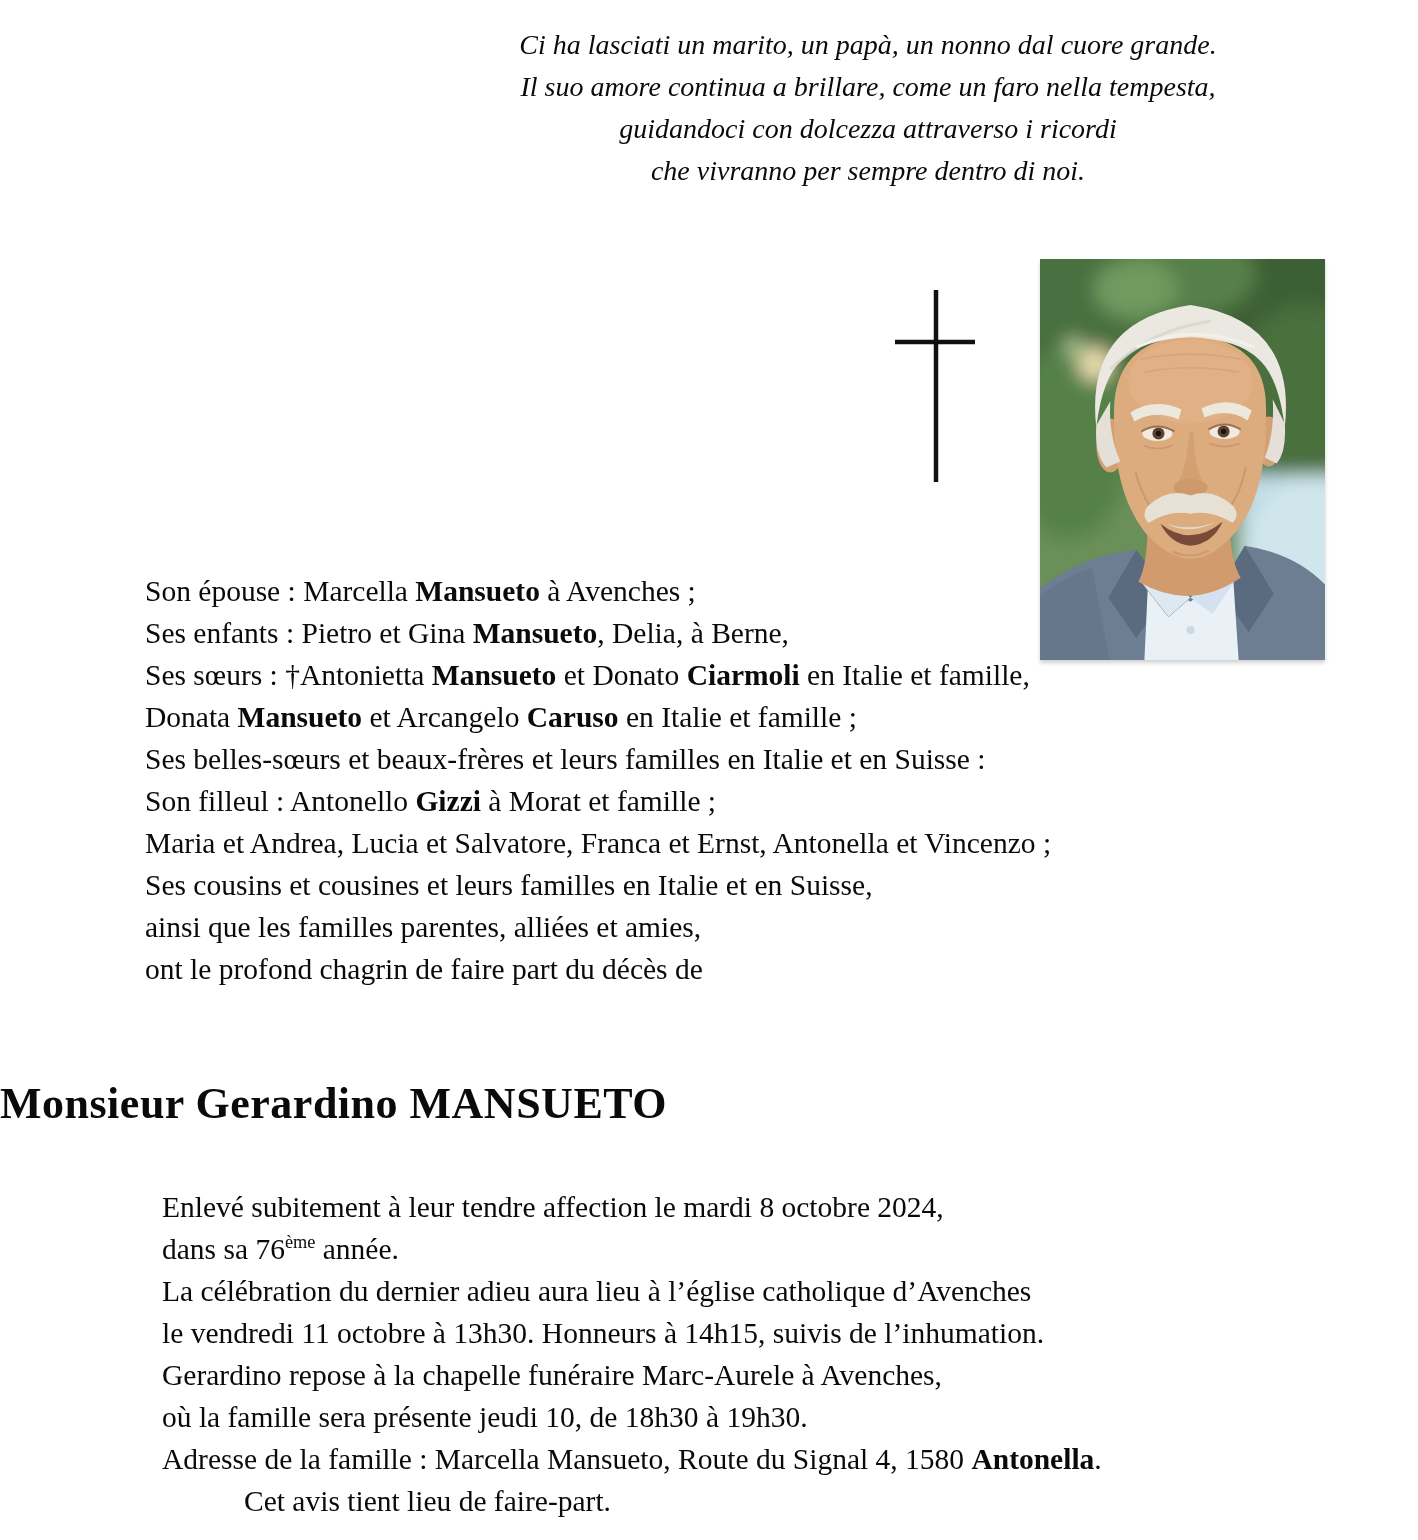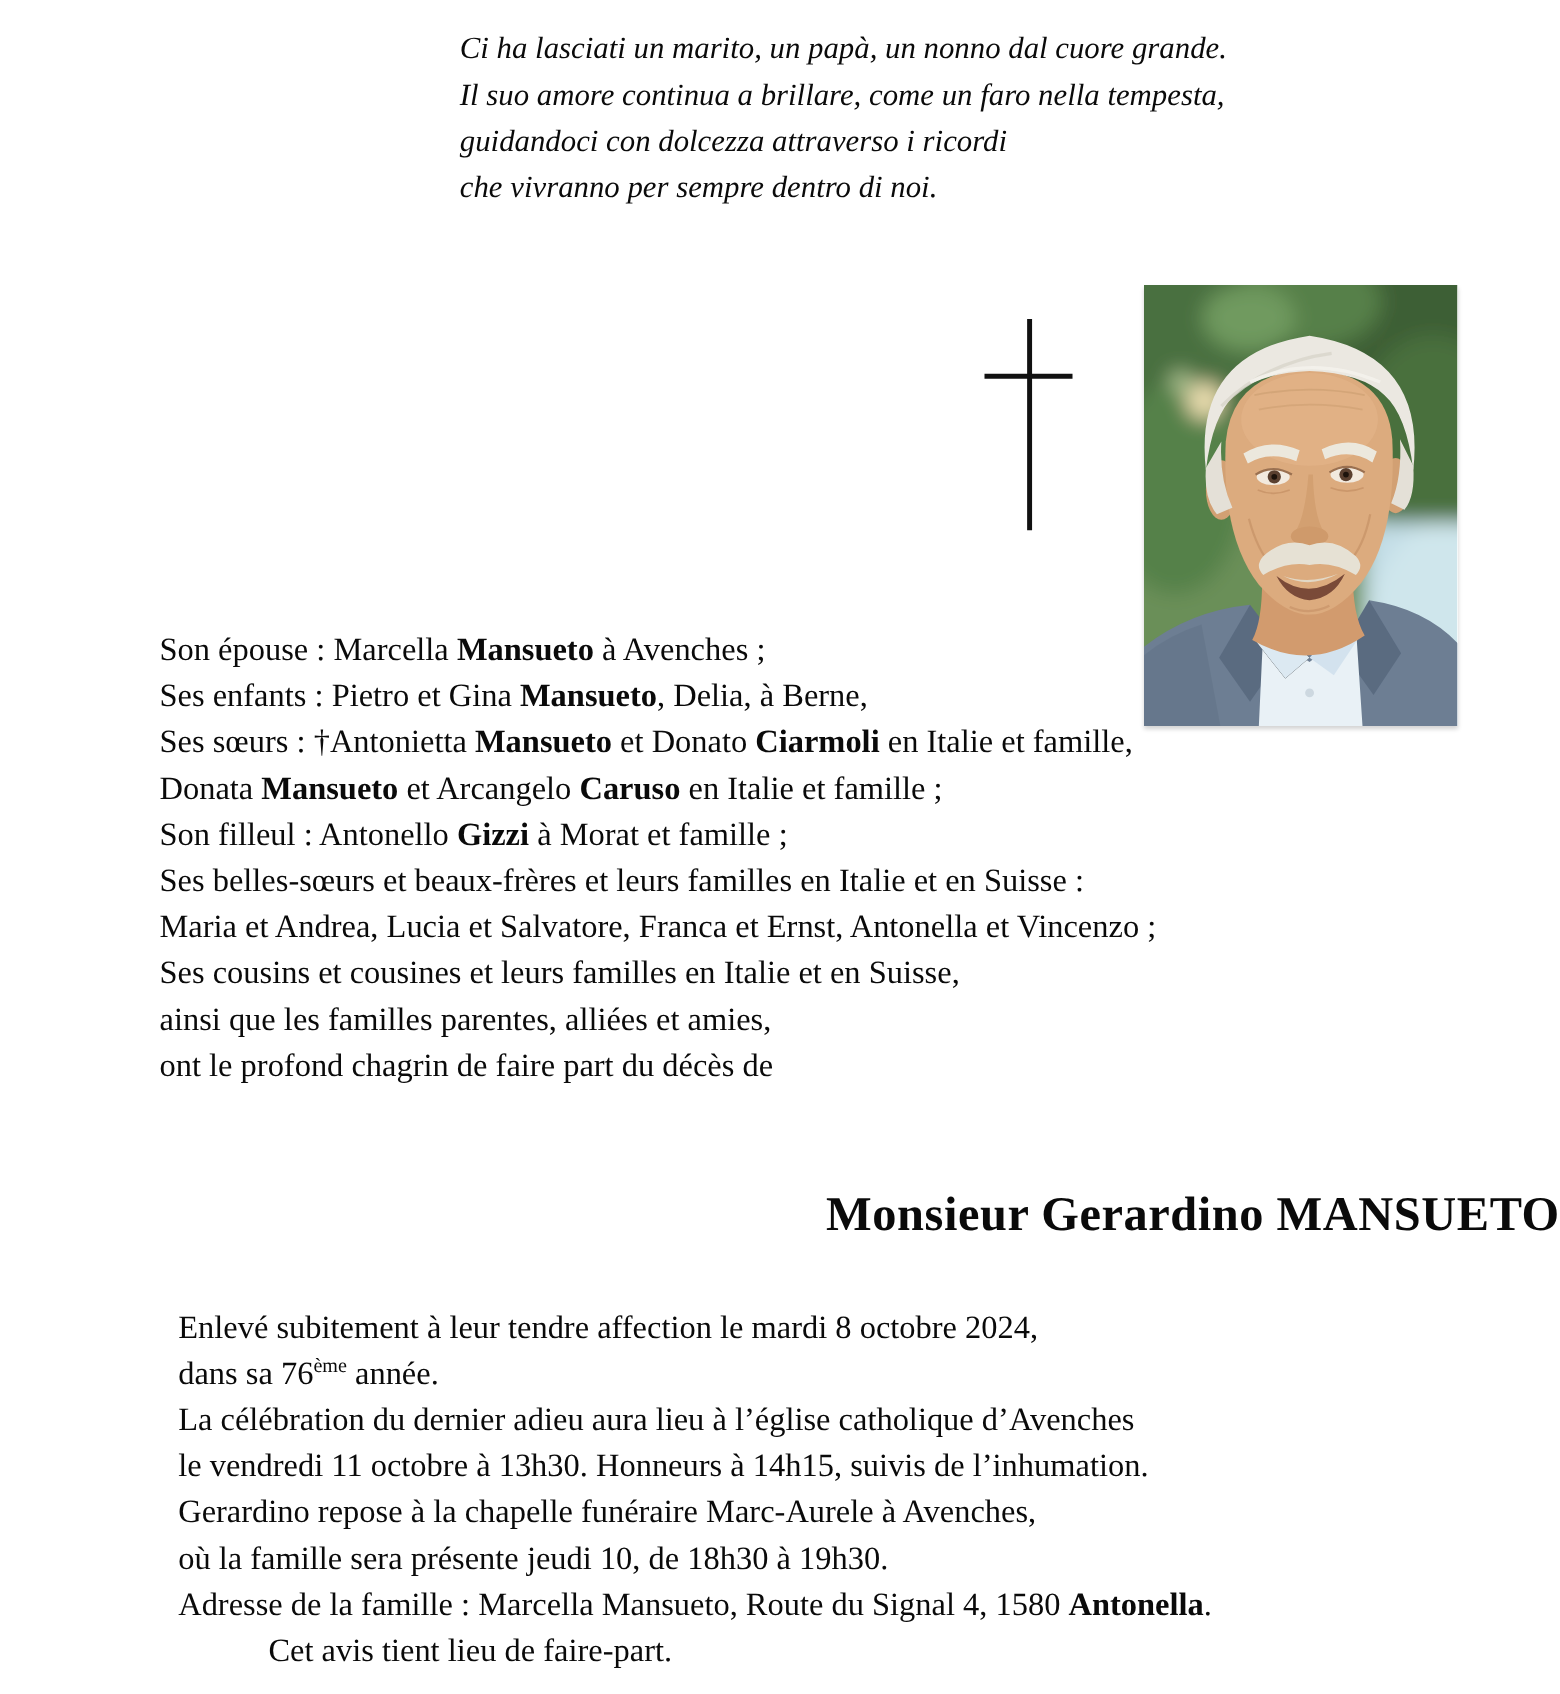--- a/index.html
+++ b/index.html
@@ -12,21 +12,21 @@
     font-family: "Liberation Serif", "DejaVu Serif", serif;
     overflow: hidden;
   }
 
   
   .quote {
     position: absolute;
     top: 24px;
     right: 100px;
     width: 900px;
-    text-align: left;
+    text-align: center;
     font-style: italic;
     font-size: 28px;
     line-height: 42px;
     color: #0a0a0a;
   }
 
   
   .cross {
     position: absolute;
     left: 891px;
@@ -56,21 +56,21 @@
     font-size: 29.5px;
     line-height: 42px;
   }
 
   
   .title {
     position: absolute;
     left: 0;
     top: 1078px;
     width: 100%;
-    text-align: right;
+    text-align: left;
     font-size: 44px;
     font-weight: 700;
     letter-spacing: 0.5px;
   }
 
   
   .details {
     position: absolute;
     left: 162px;
     top: 1186px;
@@ -181,22 +181,22 @@
 
       <path d="M132 292 Q150 300 168 291" stroke="#c08a5f" stroke-width="2" fill="none" opacity="0.5"></path>
     </svg>
   </div>
 
   <div class="family">
       <div class="line"><span>Son épouse : Marcella </span><span class="bold">Mansueto</span><span> à Avenches ;</span></div>
       <div class="line"><span>Ses enfants : Pietro et Gina </span><span class="bold">Mansueto</span><span>, Delia, à Berne,</span></div>
       <div class="line"><span>Ses sœurs : †Antonietta </span><span class="bold">Mansueto</span><span> et Donato </span><span class="bold">Ciarmoli</span><span> en Italie et famille,</span></div>
       <div class="line"><span>Donata </span><span class="bold">Mansueto</span><span> et Arcangelo </span><span class="bold">Caruso</span><span> en Italie et famille ;</span></div>
+      <div class="line"><span>Ses belles-sœurs et beaux-frères et leurs familles en Italie et en Suisse :</span></div>
       <div class="line"><span>Son filleul : Antonello </span><span class="bold">Gizzi</span><span> à Morat et famille ;</span></div>
-      <div class="line"><span>Ses belles-sœurs et beaux-frères et leurs familles en Italie et en Suisse :</span></div>
       <div class="line"><span>Maria et Andrea, Lucia et Salvatore, Franca et Ernst, Antonella et Vincenzo ;</span></div>
       <div class="line"><span>Ses cousins et cousines et leurs familles en Italie et en Suisse,</span></div>
       <div class="line"><span>ainsi que les familles parentes, alliées et amies,</span></div>
       <div class="line"><span>ont le profond chagrin de faire part du décès de</span></div>
     </div>
 
   <div class="title">Monsieur Gerardino MANSUETO</div>
 
   <div class="details">
       <div class="line"><span>Enlevé subitement à leur tendre affection le mardi 8 octobre 2024,</span></div>

